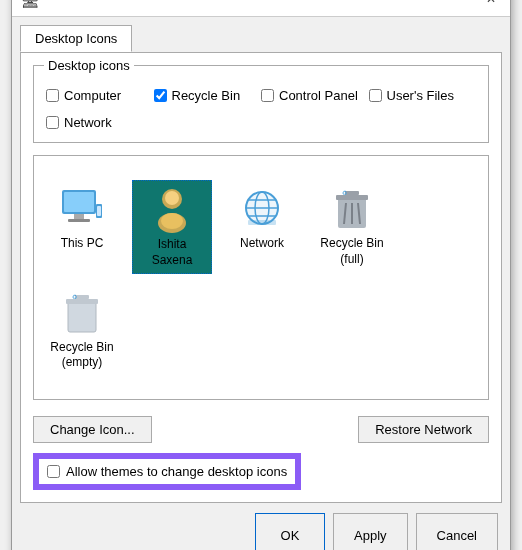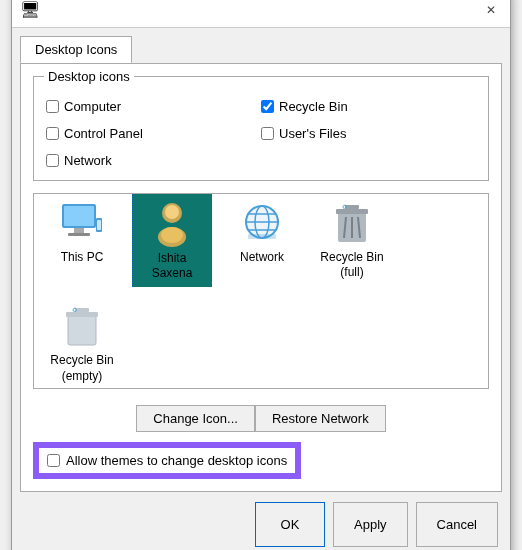--- a/index.html
+++ b/index.html
@@ -92,32 +92,32 @@
       font-size: 13px;
     }
     .checkbox-row {
       display: flex;
       align-items: center;
       gap: 5px;
       margin-top: 8px;
     }
     .checkbox-grid {
       display: grid;
-      grid-template-columns: 1fr 1fr;
+      grid-template-columns: 1fr 1fr 1fr 1fr;
       gap: 4px 0;
       margin-top: 6px;
     }
     .checkbox-row input[type="checkbox"] {
       width: 13px;
       height: 13px;
       cursor: pointer;
     }
     .icon-grid-box {
       border: 1px solid #aaa;
-      padding: 0 8px;
+      padding: 24px 8px;
       margin-bottom: 16px;
       display: flex;
       gap: 10px;
       flex-wrap: wrap;
       min-height: 120px;
     }
     .icon-item {
       display: flex;
       flex-direction: column;
       align-items: center;
@@ -134,21 +134,21 @@
       height: 48px;
       margin-bottom: 4px;
     }
     .icon-label {
       font-size: 12px;
       text-align: center;
       line-height: 1.3;
     }
     .icon-row-btns {
       display: flex;
-      justify-content: center;
+      justify-content: space-between;
       margin-bottom: 10px;
     }
     .btn {
       padding: 5px 16px;
       font-size: 13px;
       border: 1px solid #aaa;
       background: #f0f0f0;
       cursor: pointer;
       min-width: 90px;
     }

